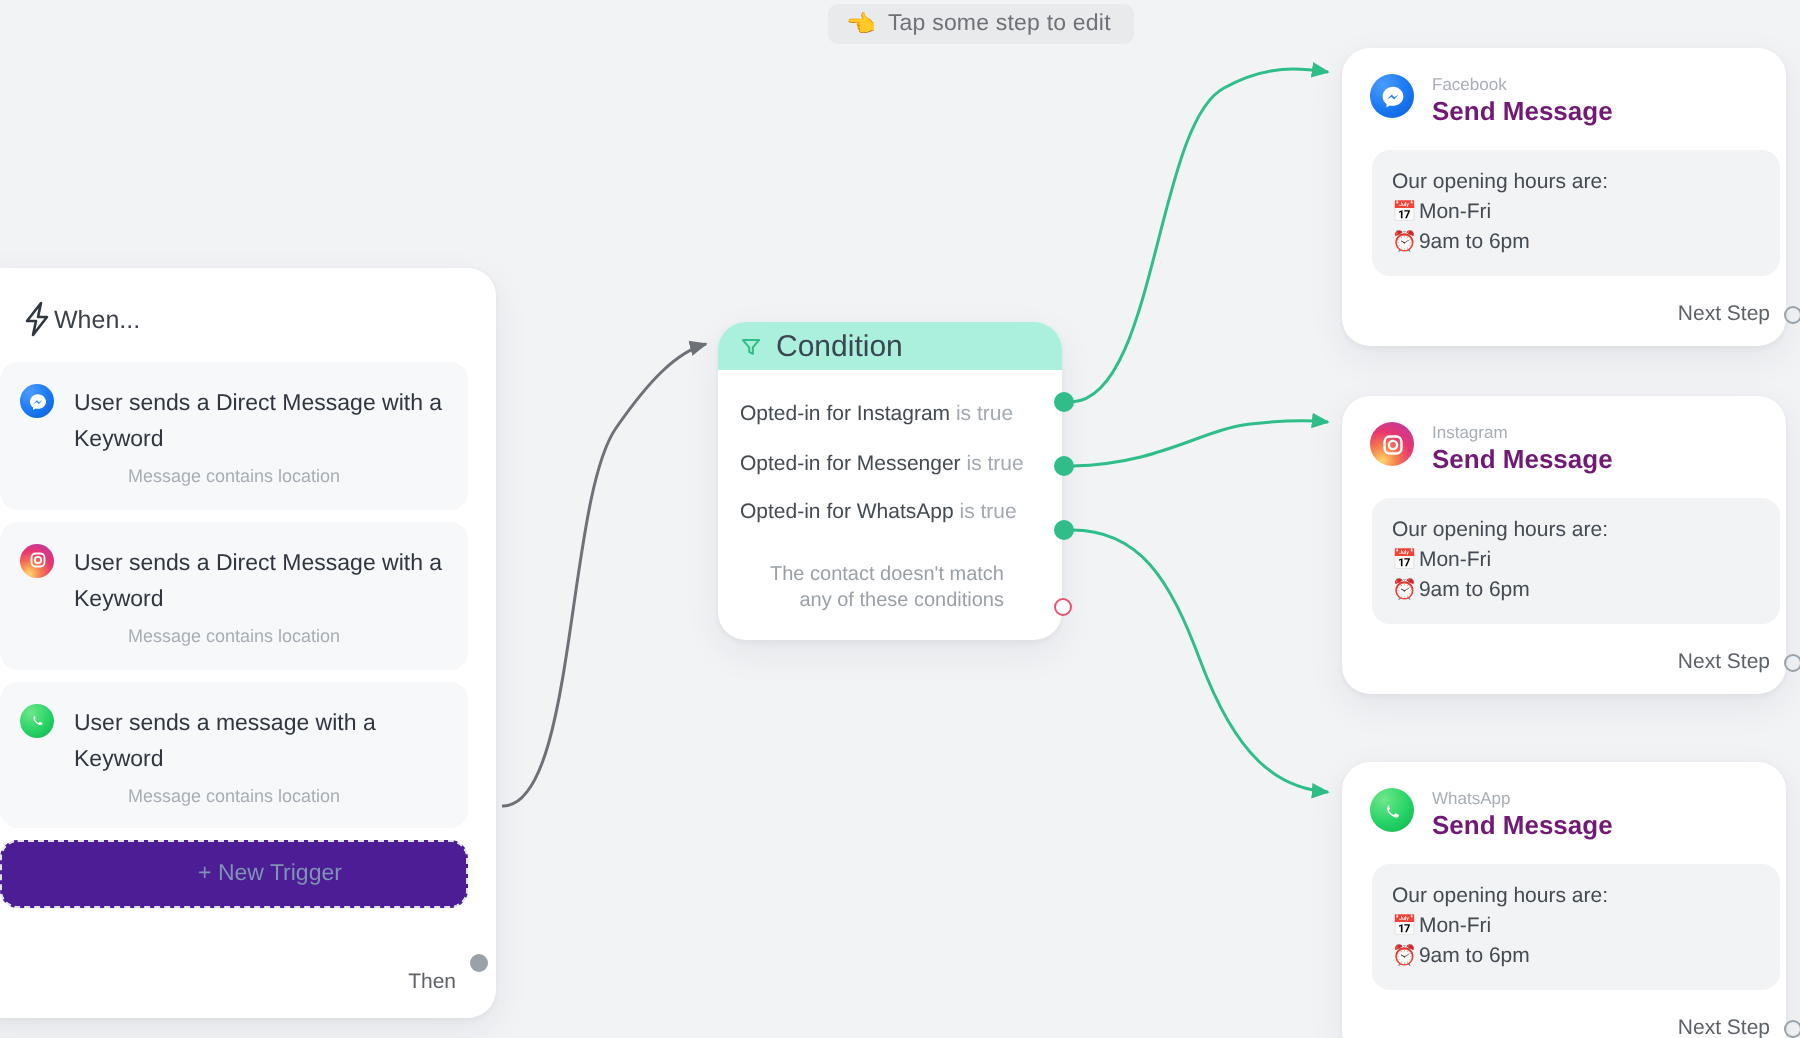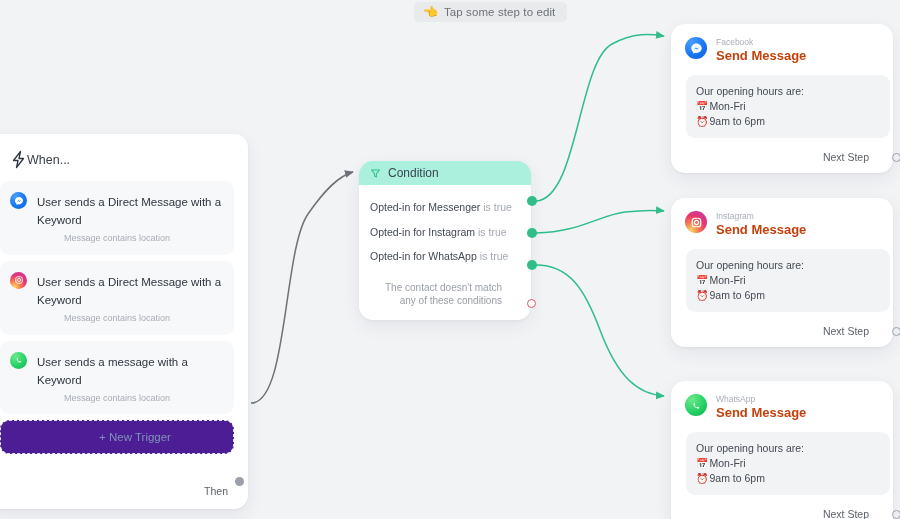--- a/index.html
+++ b/index.html
@@ -118,21 +118,21 @@
     padding: 0;
     overflow: visible;
   }
   .cond-head {
     background: #aaf0dd;
     border-radius: 14px 14px 0 0;
     height: 24px;
     display: flex; align-items: center; gap: 7px;
     padding: 0 11px;
   }
-  .cond-head-title { font-size: 12px; color: #3c4650; }
+  .cond-head-title { font-size: 15px; color: #3c4650; }
   .funnel-ico { width: 11px; height: 11px; display: block; }
   .cond-body { padding: 10px 0 12px 0; }
   .cond-row {
     font-size: 10.5px; color: #434a52;
     padding: 6px 11px 6px 11px;
     line-height: 1.2;
   }
   .cond-row .dim { color: #a3a9b1; }
   .cond-nomatch {
     font-size: 10px; color: #9aa0a8;
@@ -150,34 +150,34 @@
   .act-head { display: flex; gap: 9px; align-items: flex-start; padding: 2px 0 0 2px; }
   .act-ico {
     width: 22px; height: 22px; border-radius: 50%;
     flex: 0 0 22px;
     display: flex; align-items: center; justify-content: center;
     color: #fff;
   }
   .act-ico .ico-glyph { width: 13px; height: 13px; }
   .act-text { padding-top: 1px; }
   .act-platform { font-size: 8.5px; color: #a8aeb6; line-height: 1.1; }
-  .act-title { font-size: 13px; color: #c2410c; font-weight: 700; margin-top: 2px; line-height: 1.15; }
+  .act-title { font-size: 13px; color: #701a75; font-weight: 700; margin-top: 2px; line-height: 1.15; }
 
   .msg-bubble {
     background: #f2f3f5;
     border-radius: 9px;
     margin: 11px 3px 0 3px;
     padding: 9px 10px 10px 10px;
   }
   .msg-line { font-size: 10.5px; color: #434a52; line-height: 1.38; }
   .msg-line .emo { font-size: 10px; margin-right: 1px; }
 
   .next-step {
     display: flex; align-items: center; justify-content: flex-end;
-    gap: 23px; padding: 13px 2px 2px 0;
+    gap: 7px; padding: 13px 2px 2px 0;
   }
   .next-label { font-size: 10.5px; color: #5c6268; }
   .next-circle {
     width: 9px; height: 9px; border-radius: 50%;
     border: 1.3px solid #9aa1a8; background: transparent;
     margin-right: -10px;
   }
 
   
   .out-dot {
@@ -278,25 +278,25 @@
 
   <div class="card" id="condition-card">
     <div class="cond-head">
       <svg class="funnel-ico" viewBox="0 0 12 12">
         <path d="M1.6 2.2 H10.4 L7 6.2 V9.8 L5 8.7 V6.2 Z" fill="none" stroke="#2fbd8a" stroke-width="1.1" stroke-linejoin="round"></path>
       </svg>
       <span class="cond-head-title">Condition</span>
     </div>
     <div class="cond-body">
       <div class="cond-row">
+        <span>Opted-in for Instagram</span>
+        <span class="dim">is true</span>
+      </div>
+      <div class="cond-row">
         <span>Opted-in for Messenger</span>
-        <span class="dim">is true</span>
-      </div>
-      <div class="cond-row">
-        <span>Opted-in for Instagram</span>
         <span class="dim">is true</span>
       </div>
       <div class="cond-row">
         <span>Opted-in for WhatsApp</span>
         <span class="dim">is true</span>
       </div>
       <div class="cond-nomatch">The contact doesn't match any of these conditions</div>
     </div>
   </div>
 

